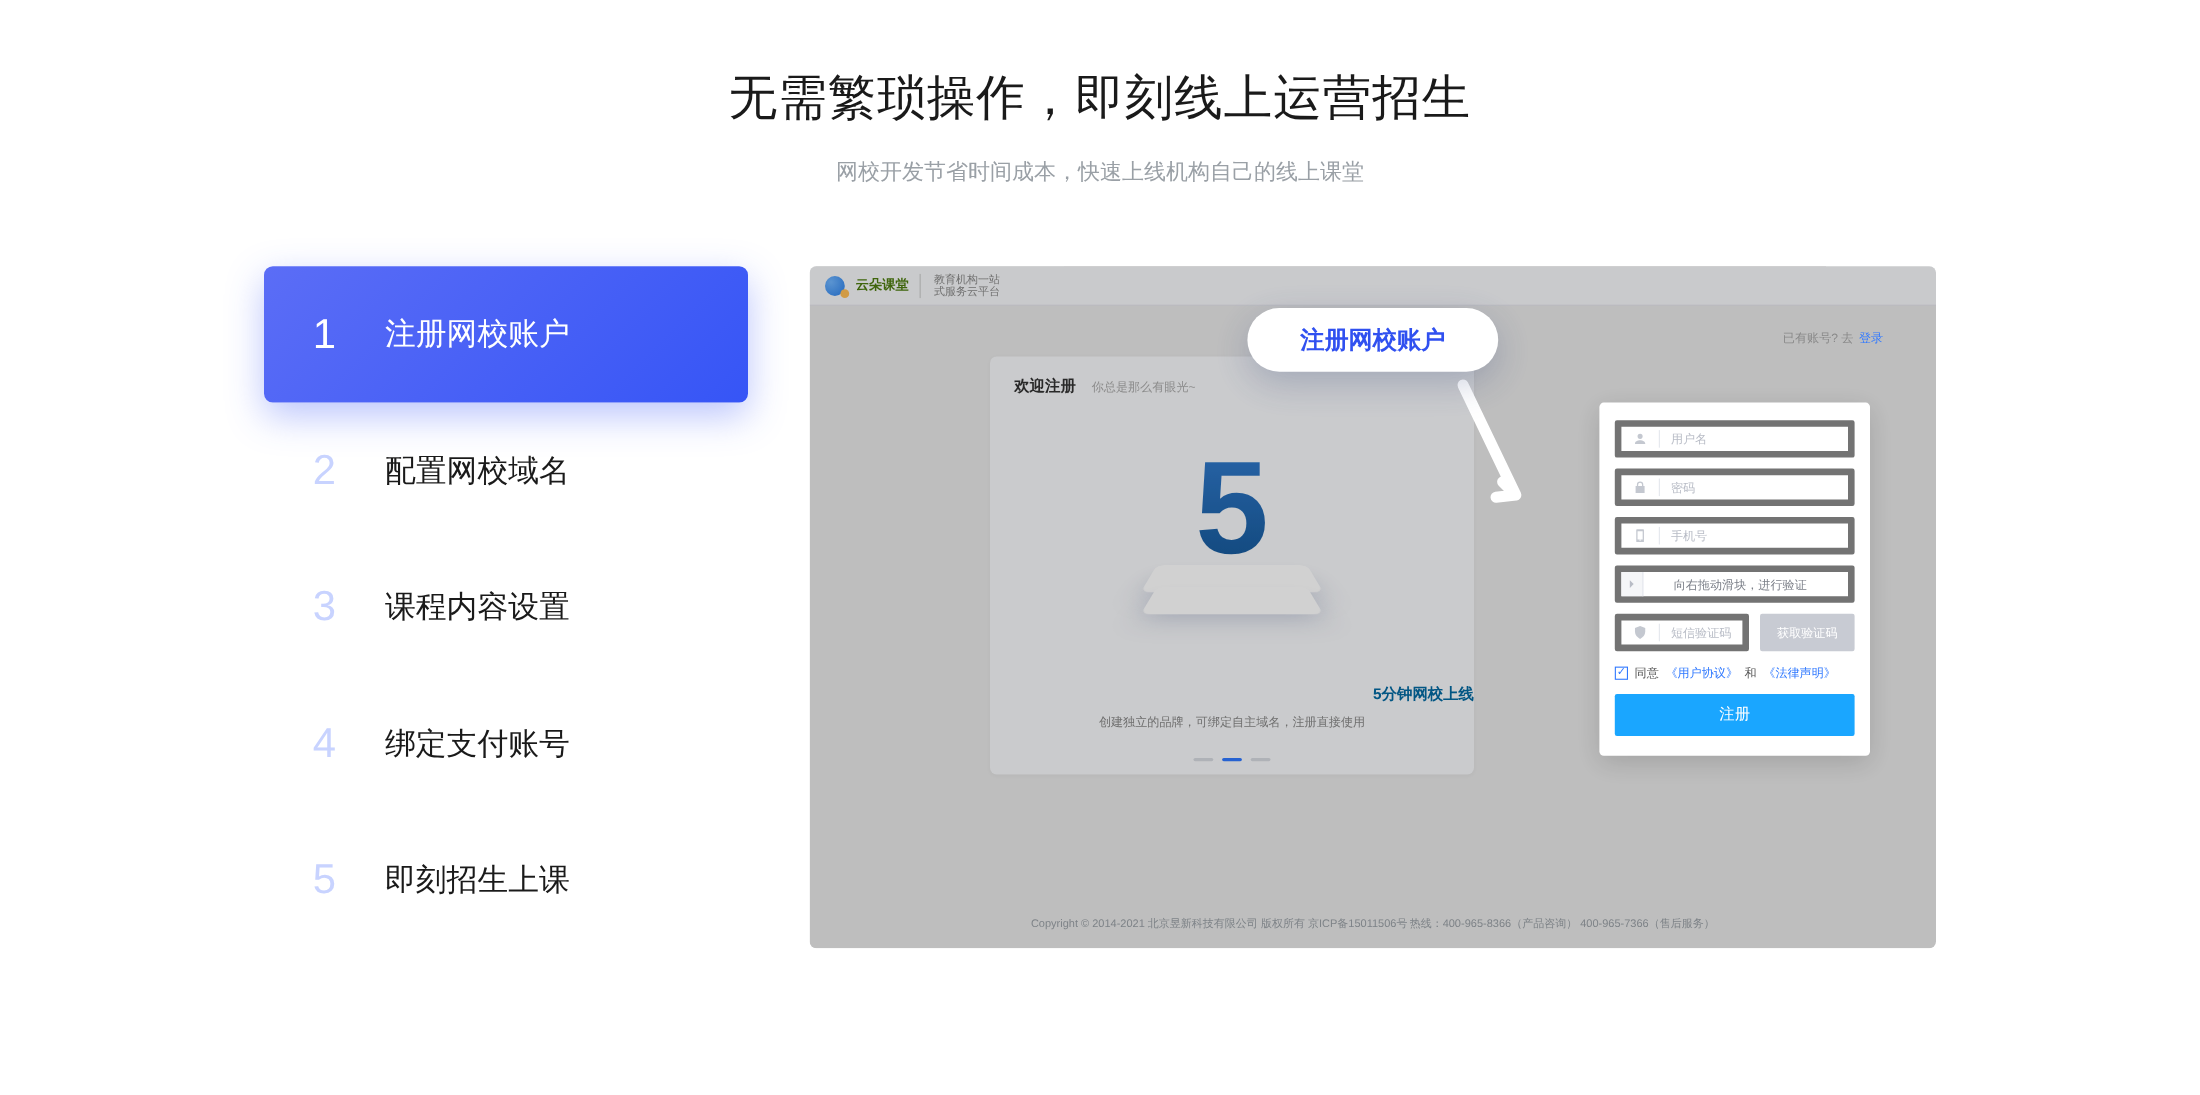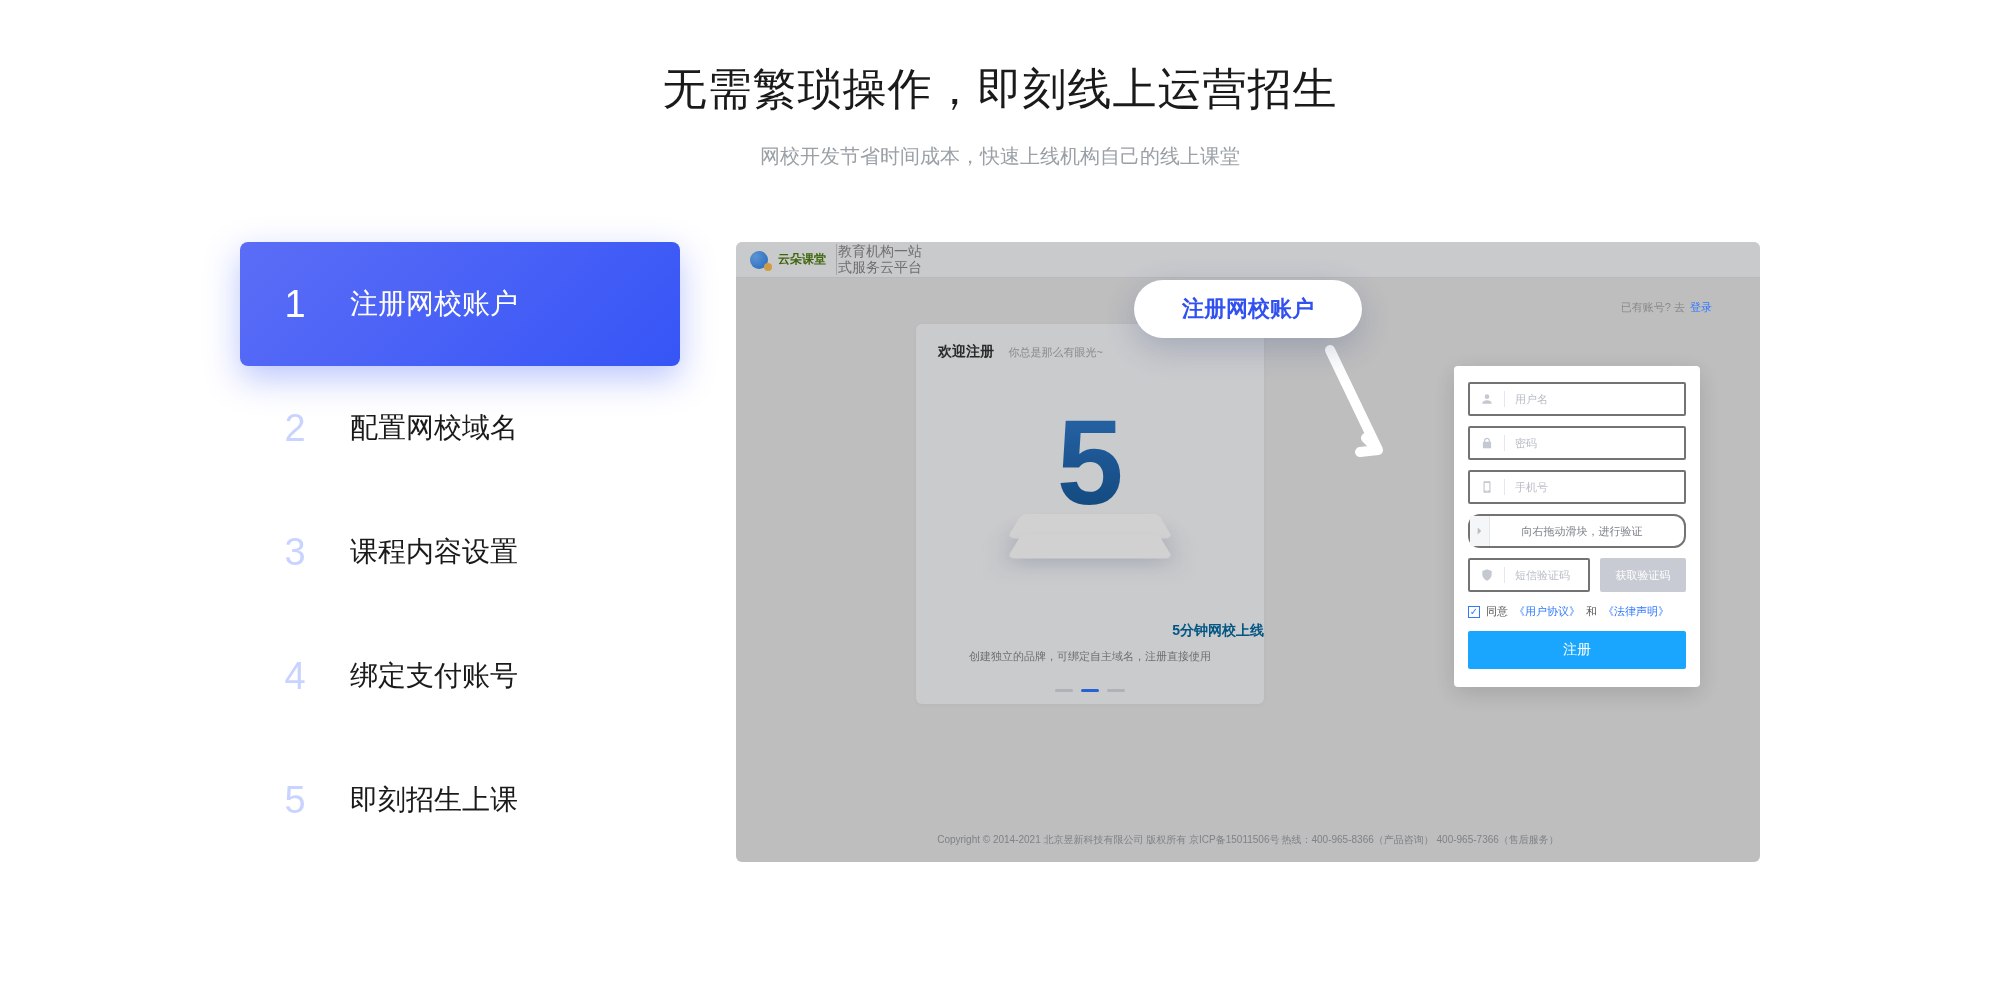--- a/index.html
+++ b/index.html
@@ -22,26 +22,26 @@
   .step-idle .step-label { color: #1a1a1a; }
 
   
   .preview { position: relative; flex: 1; height: 620px; border-radius: 6px; background: #e8e8e8; overflow: hidden; }
   .dim { position: absolute; inset: 0; background: rgba(0,0,0,0.18); z-index: 1; pointer-events: none; }
 
   .prev-header { height: 36px; background: #f6f7f9; display: flex; align-items: center; padding: 0 14px; gap: 10px; font-size: 11px; color: #555; border-bottom: 1px solid #e0e2e6; }
   .logo-mark { width: 18px; height: 18px; border-radius: 50%; background: radial-gradient(circle at 30% 30%, #6fb5ff, #2c80e8); display: inline-block; position: relative; }
   .logo-mark::after { content: ""; position: absolute; right: -4px; bottom: -2px; width: 8px; height: 8px; border-radius: 50%; background: #ffbe55; }
   .logo-text { font-size: 12px; font-weight: 600; color: #4d7c0f; }
-  .logo-tag { font-size: 14px; color: #888; line-height: 1.1; border-left: 1px solid #ccc; padding-left: 1px; }
+  .logo-tag { font-size: 10px; color: #888; line-height: 1.1; border-left: 1px solid #ccc; padding-left: 12px; }
 
   .prev-body { position: absolute; inset: 36px 0 44px 0; display: flex; justify-content: center; }
 
   
-  .hero-card { position: absolute; left: 180px; top: 46px; width: 348px; height: 380px; background: #f7f8fa; border-radius: 6px; box-shadow: 0 1px 4px rgba(0,0,0,0.04); padding: 18px 22px; }
+  .hero-card { position: absolute; left: 164px; top: 46px; width: 440px; height: 380px; background: #f7f8fa; border-radius: 6px; box-shadow: 0 1px 4px rgba(0,0,0,0.04); padding: 18px 22px; }
   .hero-card-title { font-size: 14px; color: #333; font-weight: 600; display: inline-block; }
   .hero-card-sub { font-size: 11px; color: #aaa; margin-left: 10px; }
   .big5 { position: absolute; left: 50%; top: 90px; transform: translateX(-50%); width: 170px; height: 170px; display: flex; flex-direction: column; align-items: center; }
   .shadow-pad { width: 150px; height: 46px; background: #fff; transform: perspective(200px) rotateX(58deg); border-radius: 8px; box-shadow: 0 14px 26px -4px rgba(40,60,120,0.18); margin-top: -8px; }
   .shadow-pad + .shadow-pad { margin-top: -26px; }
   .big5-figure {
     font-size: 120px;
     font-weight: 800;
     line-height: 0.8;
     background: linear-gradient(180deg, #2f78c9 0%, #175a9b 100%);
@@ -51,23 +51,23 @@
     z-index: 2;
   }
   .hero-line1 { position: absolute; bottom: 64px; left: 0; right: 0; text-align: right; font-size: 14px; color: #0369a1; font-weight: 600; }
   .hero-line2 { position: absolute; bottom: 40px; left: 0; right: 0; text-align: center; font-size: 11px; color: #888; }
   .dots { position: absolute; bottom: 12px; left: 0; right: 0; display: flex; gap: 8px; justify-content: center; }
   .dots span { width: 18px; height: 3px; background: #d6d9e0; border-radius: 2px; }
   .dots span.on { background: #2f78ff; }
 
   
   .form-card { position: absolute; right: 60px; top: 88px; width: 246px; background: #fff; border-radius: 4px; box-shadow: 0 6px 24px rgba(0,0,0,0.15); padding: 16px 14px 18px; z-index: 5; }
-  .field { display: flex; align-items: center; height: 34px; border: 2px solid #737373; border-radius: 2px; margin-bottom: 10px; font-size: 11px; color: #b8bcc6; padding: 0 10px; gap: 10px; background: #fff; }
+  .field { display: flex; align-items: center; height: 34px; border: 6px solid #737373; border-radius: 2px; margin-bottom: 10px; font-size: 11px; color: #b8bcc6; padding: 0 10px; gap: 10px; background: #fff; }
   .field .sep { width: 1px; height: 16px; background: #e4e7ed; }
-  .slider-field { justify-content: space-between; color: #7b7f88; border-radius: 12px; }
+  .slider-field { justify-content: space-between; color: #7b7f88; }
   .slider-handle { width: 20px; height: 100%; background: #f5f6f8; display: flex; align-items: center; justify-content: center; margin: 0 -10px 0 -10px; border-right: 1px solid #e4e7ed; }
   .code-row { display: flex; gap: 10px; margin-bottom: 12px; }
   .code-row .field { margin-bottom: 0; flex: 1; }
   .get-code { width: 86px; height: 34px; background: #c8cbd3; color: #fff; font-size: 11px; border-radius: 2px; display: flex; align-items: center; justify-content: center; }
   .agree-row { display: flex; align-items: center; gap: 6px; font-size: 11px; color: #555; margin-bottom: 12px; }
   .agree-row .chk { width: 12px; height: 12px; border: 1px solid #2f78ff; display: flex; align-items: center; justify-content: center; color: #2f78ff; font-size: 10px; line-height: 1; }
   .agree-row a { color: #2f78ff; text-decoration: none; }
   .submit-btn { height: 38px; width: 100%; background: #1aa6ff; color: #fff; font-size: 14px; border-radius: 2px; display: flex; align-items: center; justify-content: center; }
 
   .login-hint { position: absolute; right: 48px; top: 58px; font-size: 11px; color: #888; z-index: 5; }

